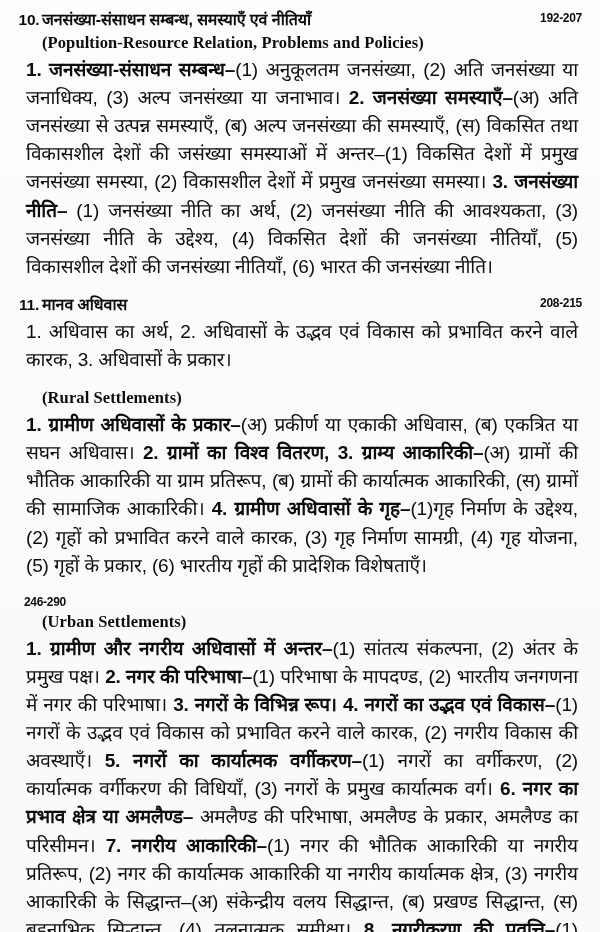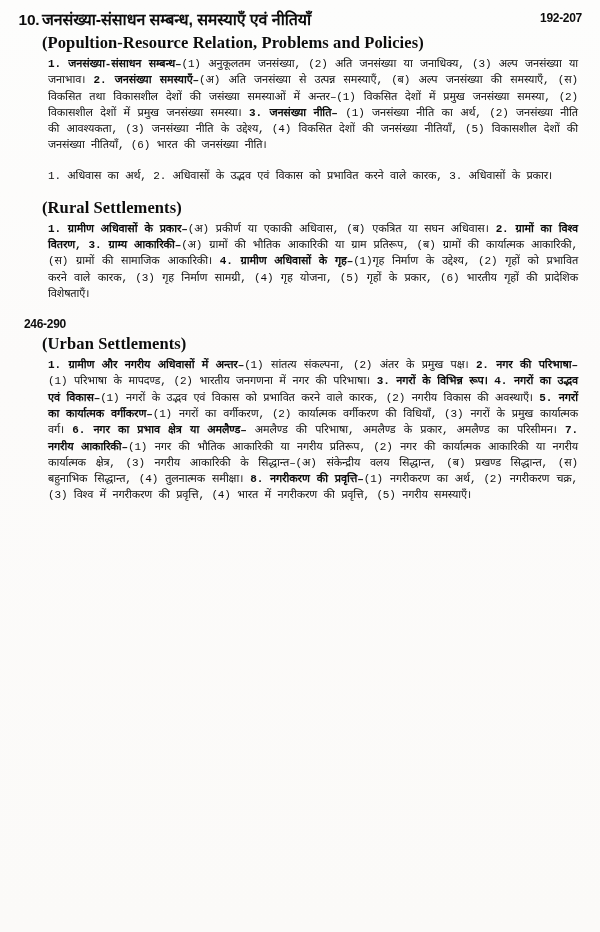--- a/index.html
+++ b/index.html
@@ -69,23 +69,23 @@
     padding-top: 1px;
   }
   .entry-title-en {
     font-family: "Liberation Serif", "DejaVu Serif", serif;
     font-weight: bold;
     font-size: 16.5px;
     margin: 3px 0 1px 26px;
     letter-spacing: 0.1px;
   }
   .entry-body {
-    margin: 3px 0 0 32px;
-    font-family: Liberation Mono, monospace;
-    font-size: 11px;
+    margin: 3px 0 0 10px;
+    font-family: Liberation Sans, sans-serif;
+    font-size: 19px;
     line-height: 1.48;
     text-align: justify;
     text-justify: inter-word;
     letter-spacing: -0.15px;
     padding-right: 4px;
   }
   .entry-body b {
     font-weight: bold;
   }
   .sp-10 { margin-bottom: 12px; }
@@ -105,20 +105,27 @@
         <span class="entry-num">10.</span>
         <span class="entry-title-hi">जनसंख्या-संसाधन सम्बन्ध, समस्याएँ एवं नीतियाँ</span>
       </div>
       <span class="entry-pages">192-207</span>
     </div>
     <div class="entry-title-en">(Popultion-Resource Relation, Problems and Policies)</div>
     <div class="entry-body"><b>1. जनसंख्या-संसाधन सम्बन्ध–</b>(1) अनुकूलतम जनसंख्या, (2) अति जनसंख्या या जनाधिक्य, (3) अल्प जनसंख्या या जनाभाव। <b>2. जनसंख्या समस्याएँ–</b>(अ) अति जनसंख्या से उत्पन्न समस्याएँ, (ब) अल्प जनसंख्या की समस्याएँ, (स) विकसित तथा विकासशील देशों की जसंख्या समस्याओं में अन्तर–(1) विकसित देशों में प्रमुख जनसंख्या समस्या, (2) विकासशील देशों में प्रमुख जनसंख्या समस्या। <b>3. जनसंख्या नीति–</b> (1) जनसंख्या नीति का अर्थ, (2) जनसंख्या नीति की आवश्यकता, (3) जनसंख्या नीति के उद्देश्य, (4) विकसित देशों की जनसंख्या नीतियाँ, (5) विकासशील देशों की जनसंख्या नीतियाँ, (6) भारत की जनसंख्या नीति।</div>
   </div>
 
   <div class="toc-entry sp-11 gap-before">
+    <div class="entry-head">
+      <div class="entry-head-left">
+        <span class="entry-num">11.</span>
+        <span class="entry-title-hi">मानव अधिवास</span>
+      </div>
+      <span class="entry-pages">208-215</span>
+    </div>
     <div class="entry-body">1. अधिवास का अर्थ, 2. अधिवासों के उद्भव एवं विकास को प्रभावित करने वाले कारक, 3. अधिवासों के प्रकार।</div>
   </div>
 
   <div class="toc-entry sp-12 gap-before">
     <div class="entry-title-en">(Rural Settlements)</div>
     <div class="entry-body"><b>1. ग्रामीण अधिवासों के प्रकार–</b>(अ) प्रकीर्ण या एकाकी अधिवास, (ब) एकत्रित या सघन अधिवास। <b>2. ग्रामों का विश्व वितरण, 3. ग्राम्य आकारिकी–</b>(अ) ग्रामों की भौतिक आकारिकी या ग्राम प्रतिरूप,  (ब) ग्रामों की कार्यात्मक आकारिकी, (स) ग्रामों की सामाजिक आकारिकी। <b>4. ग्रामीण अधिवासों के गृह–</b>(1)गृह निर्माण के उद्देश्य, (2) गृहों को प्रभावित करने वाले कारक, (3) गृह निर्माण सामग्री, (4) गृह योजना, (5) गृहों के प्रकार, (6) भारतीय गृहों की प्रादेशिक विशेषताएँ।</div>
   </div>
 
   <div class="toc-entry gap-before">
     <div class="entry-head">

